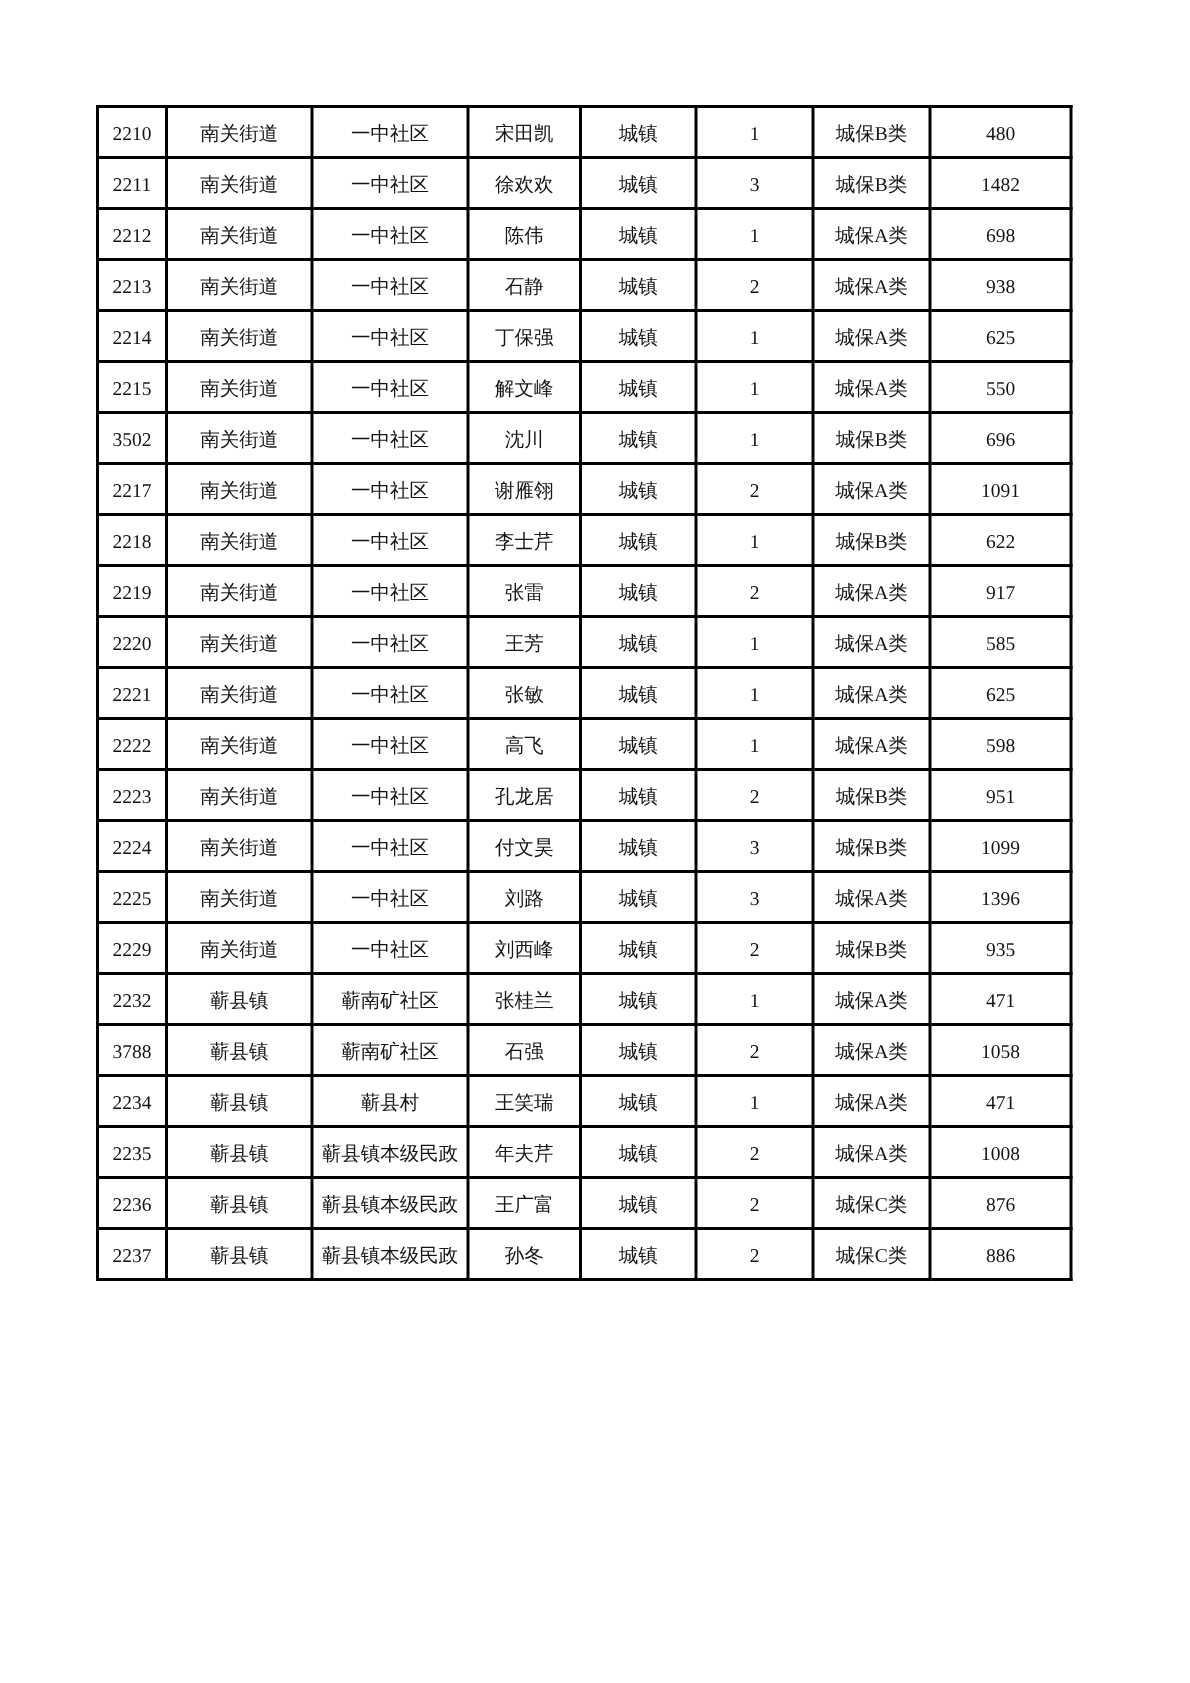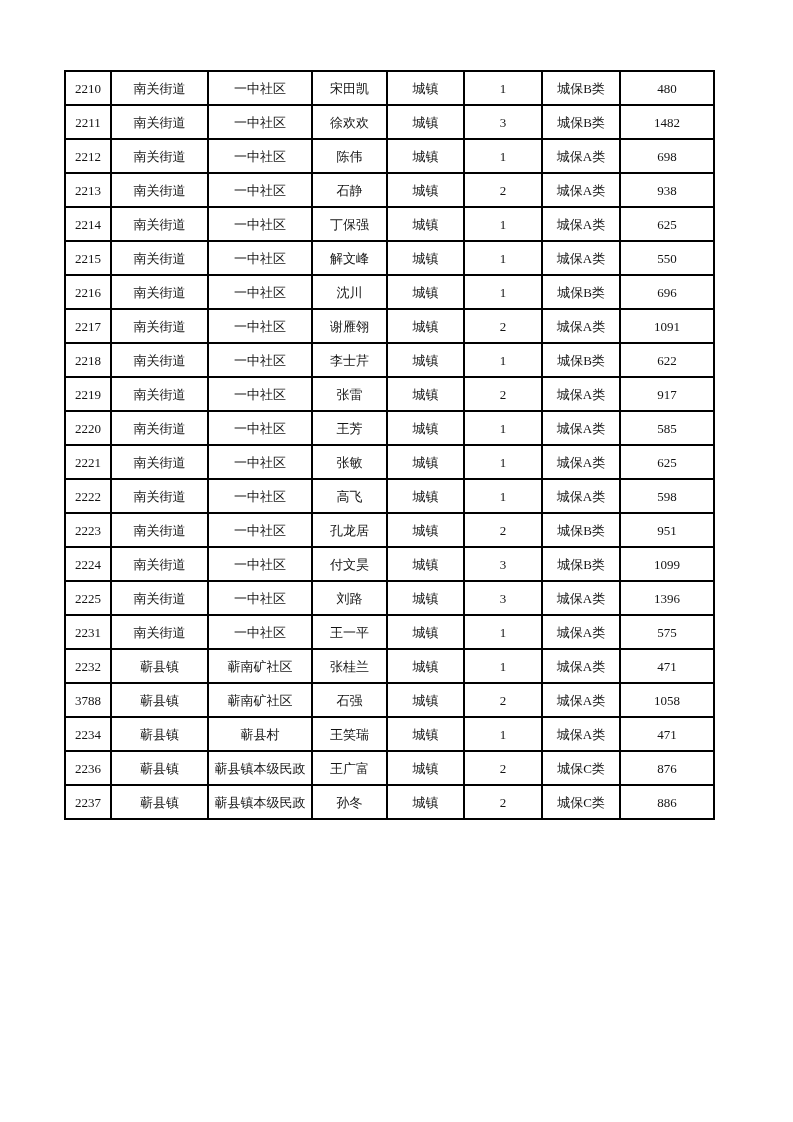--- a/index.html
+++ b/index.html
@@ -106,21 +106,21 @@
           <td>2215</td>
           <td>南关街道</td>
           <td>一中社区</td>
           <td>解文峰</td>
           <td>城镇</td>
           <td>1</td>
           <td>城保A类</td>
           <td>550</td>
         </tr>
         <tr>
-          <td>2216</td>
+          <td>3502</td>
           <td>南关街道</td>
           <td>一中社区</td>
           <td>沈川</td>
           <td>城镇</td>
           <td>1</td>
           <td>城保B类</td>
           <td>696</td>
         </tr>
         <tr>
           <td>2217</td>
@@ -206,28 +206,28 @@
           <td>2225</td>
           <td>南关街道</td>
           <td>一中社区</td>
           <td>刘路</td>
           <td>城镇</td>
           <td>3</td>
           <td>城保A类</td>
           <td>1396</td>
         </tr>
         <tr>
-          <td>2231</td>
-          <td>南关街道</td>
-          <td>一中社区</td>
-          <td>王一平</td>
-          <td>城镇</td>
-          <td>1</td>
-          <td>城保A类</td>
-          <td>575</td>
+          <td>2229</td>
+          <td>南关街道</td>
+          <td>一中社区</td>
+          <td>刘西峰</td>
+          <td>城镇</td>
+          <td>2</td>
+          <td>城保B类</td>
+          <td>935</td>
         </tr>
         <tr>
           <td>2232</td>
           <td>蕲县镇</td>
           <td>蕲南矿社区</td>
           <td>张桂兰</td>
           <td>城镇</td>
           <td>1</td>
           <td>城保A类</td>
           <td>471</td>
@@ -244,20 +244,30 @@
         </tr>
         <tr>
           <td>2234</td>
           <td>蕲县镇</td>
           <td>蕲县村</td>
           <td>王笑瑞</td>
           <td>城镇</td>
           <td>1</td>
           <td>城保A类</td>
           <td>471</td>
+        </tr>
+        <tr>
+          <td>2235</td>
+          <td>蕲县镇</td>
+          <td>蕲县镇本级民政</td>
+          <td>年夫芹</td>
+          <td>城镇</td>
+          <td>2</td>
+          <td>城保A类</td>
+          <td>1008</td>
         </tr>
         <tr>
           <td>2236</td>
           <td>蕲县镇</td>
           <td>蕲县镇本级民政</td>
           <td>王广富</td>
           <td>城镇</td>
           <td>2</td>
           <td>城保C类</td>
           <td>876</td>

